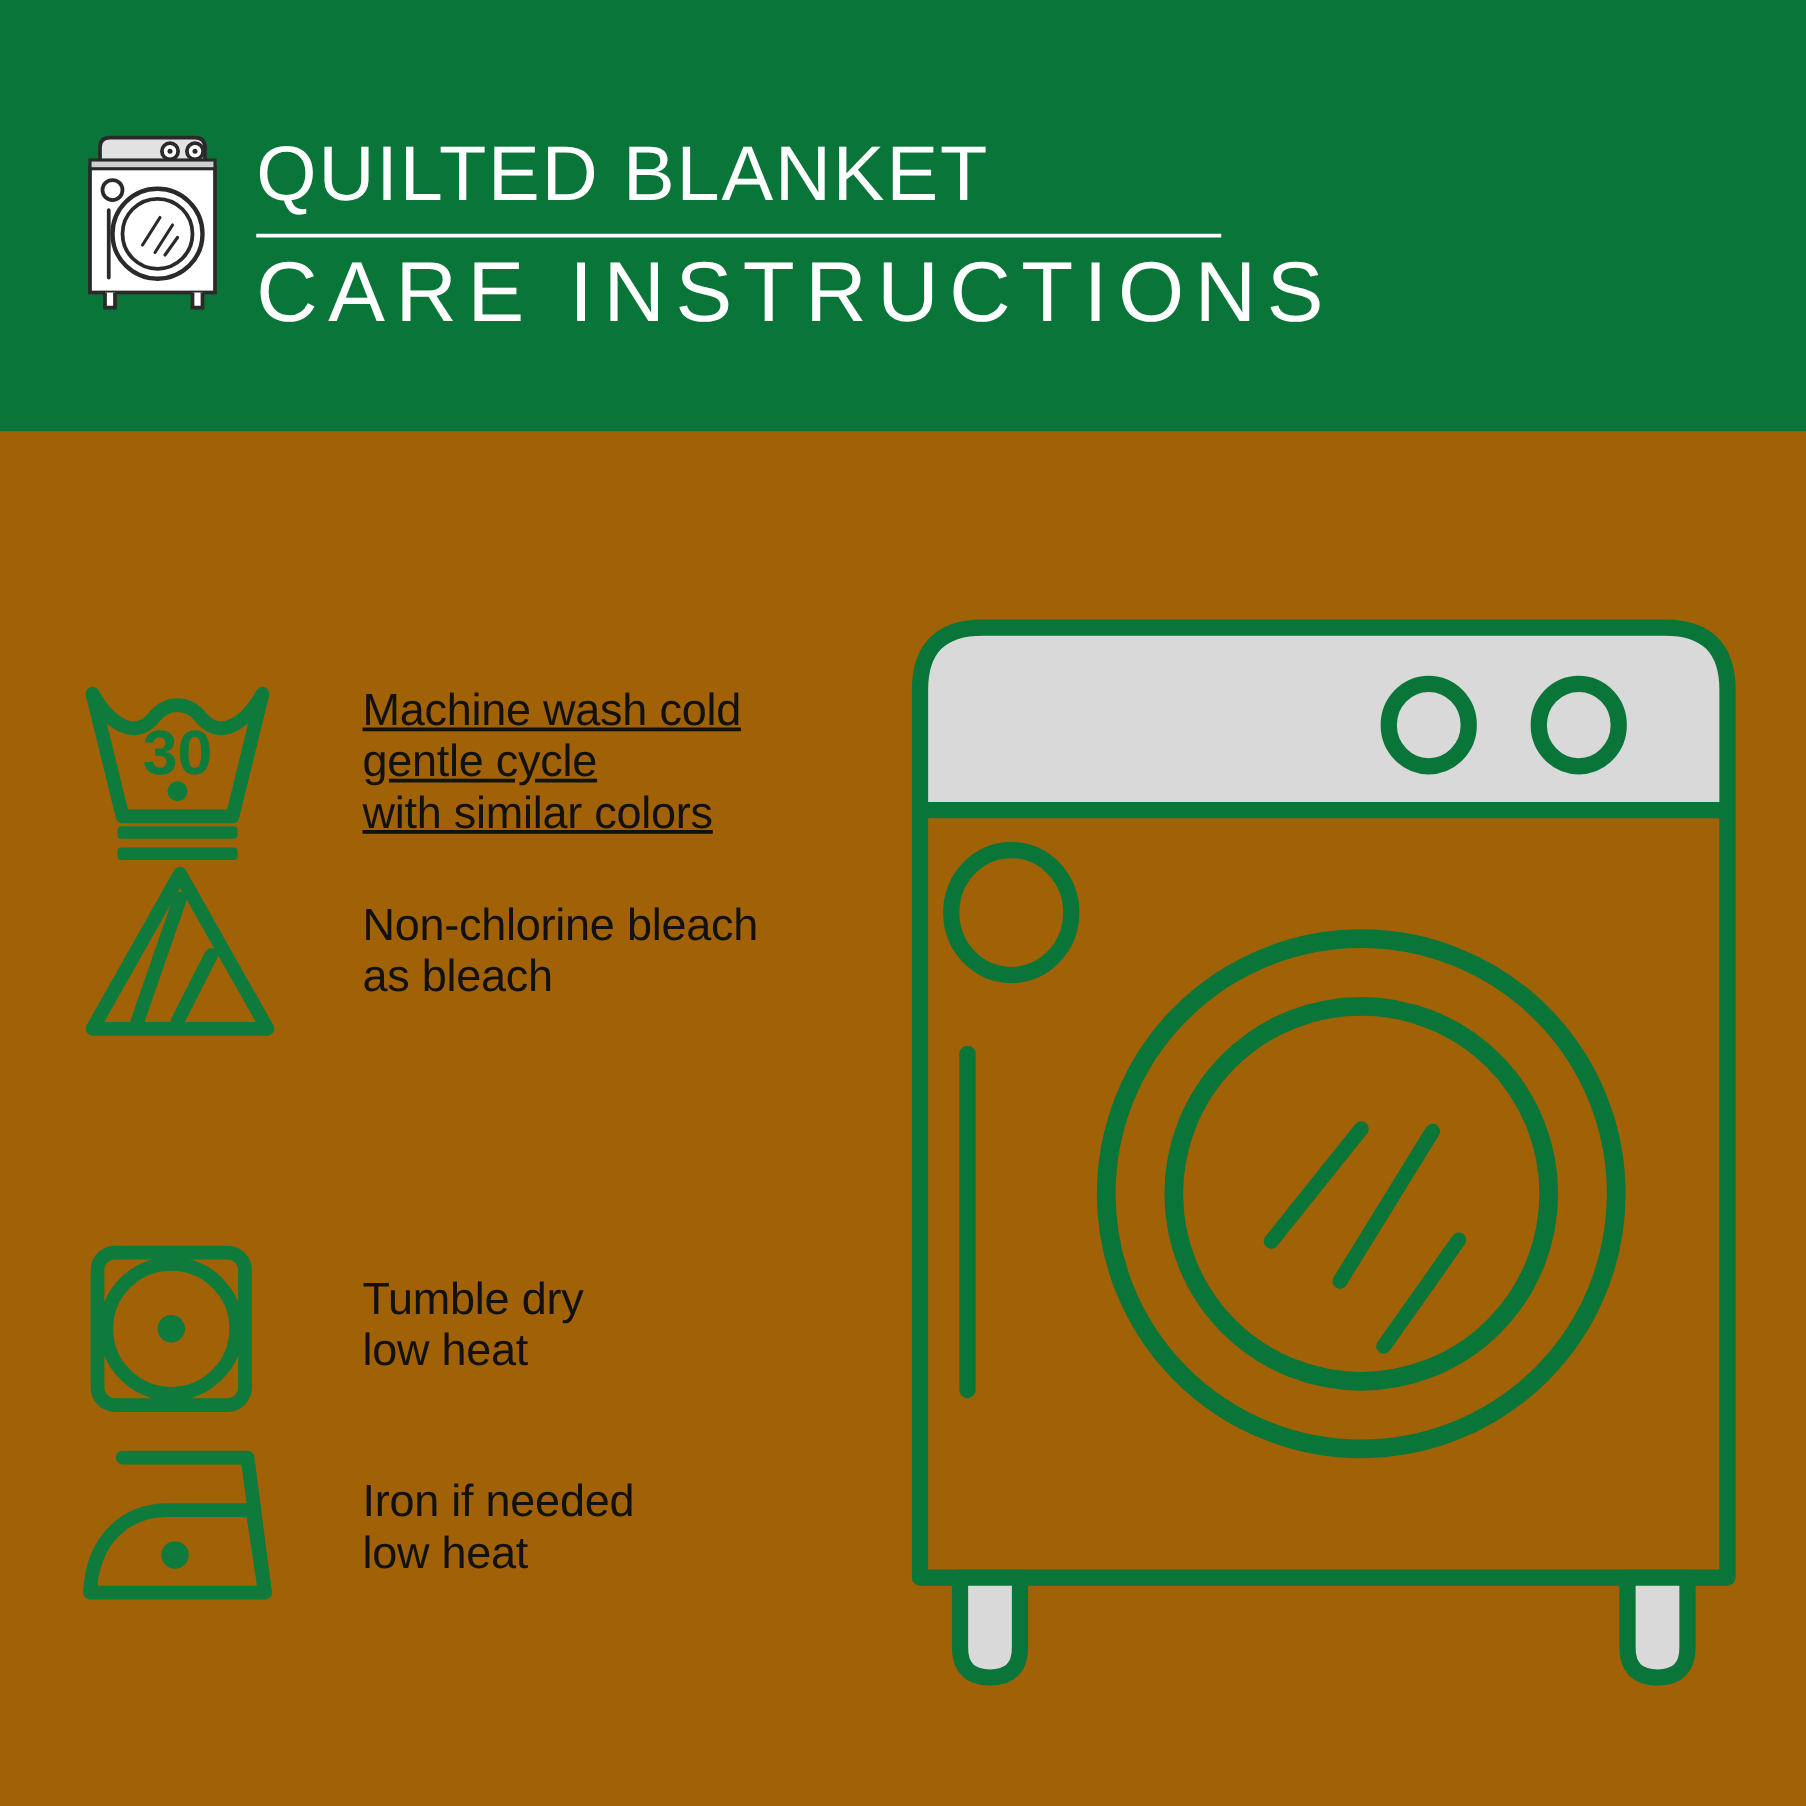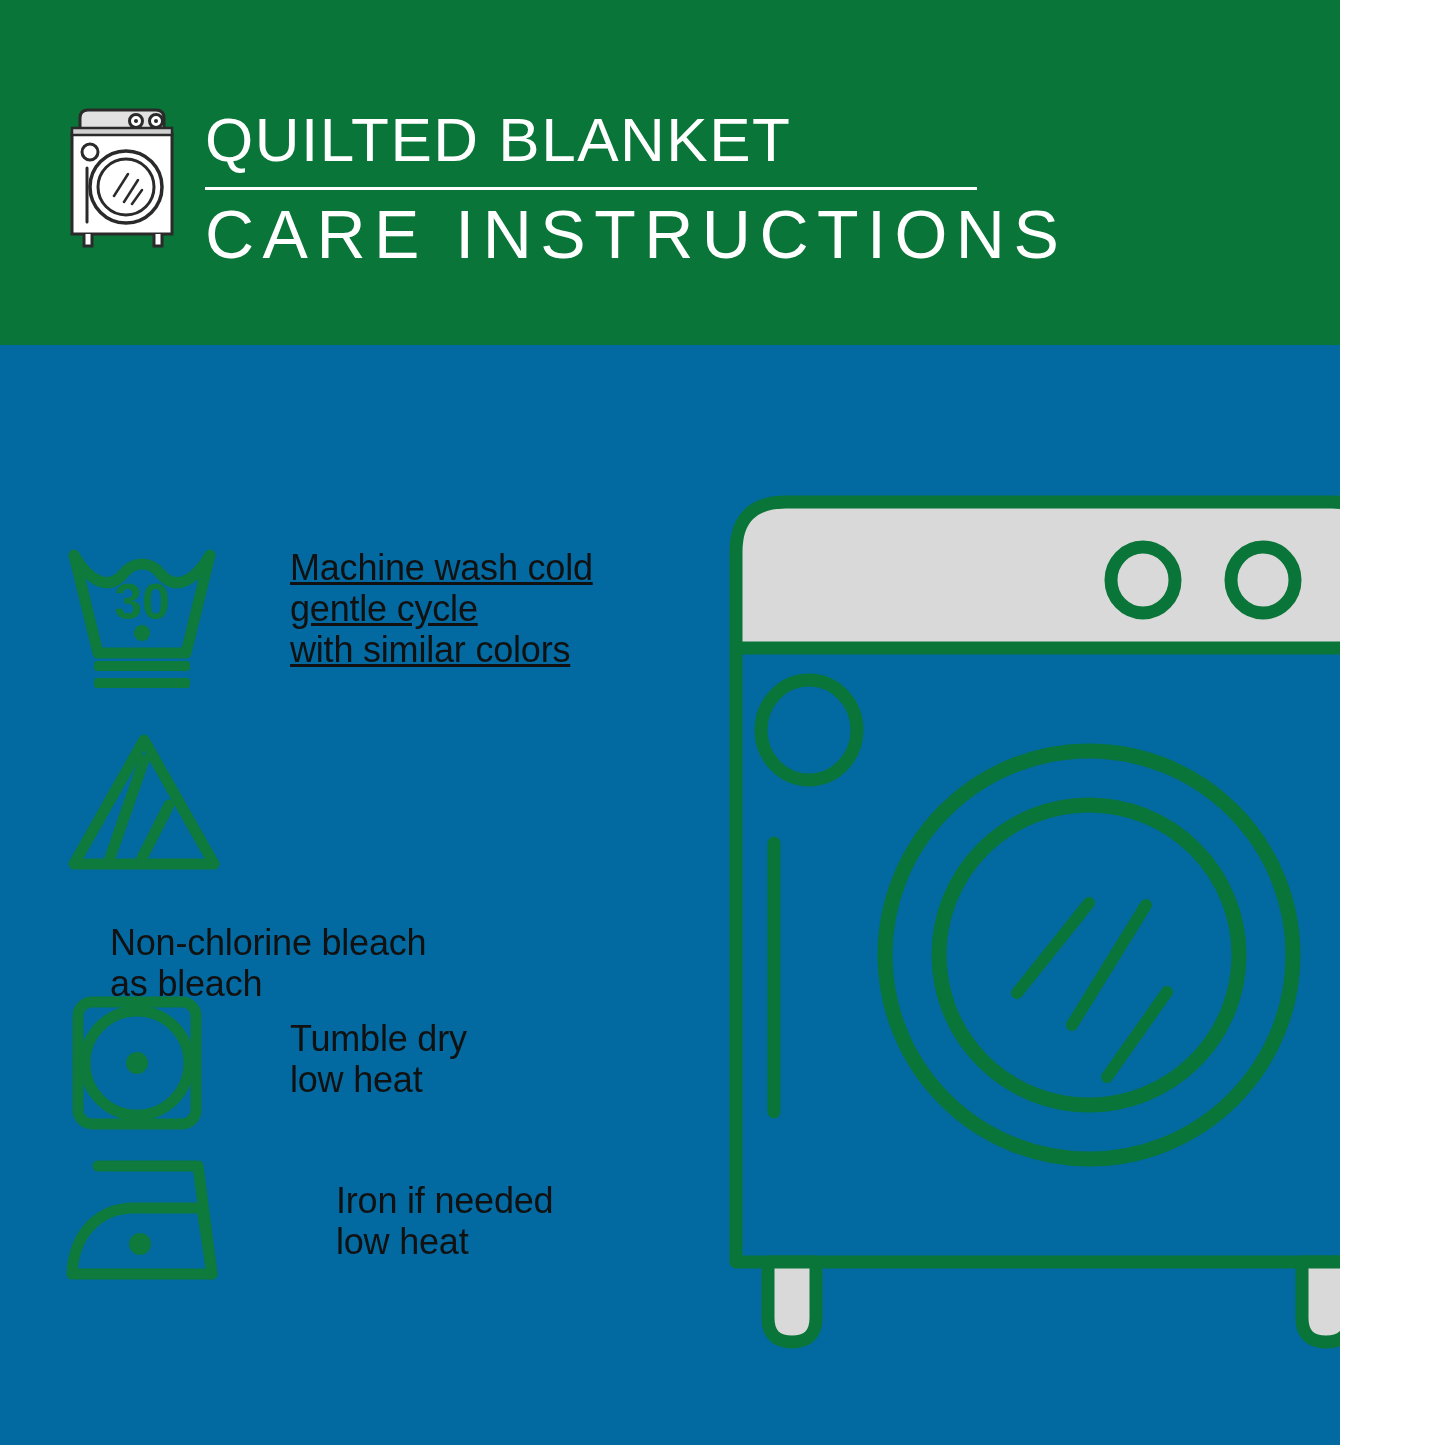--- a/index.html
+++ b/index.html
@@ -5,23 +5,23 @@
   html, body {
     margin: 0;
     padding: 0;
     background: #ffffff;
   }
   body {
     font-family: "Liberation Sans", sans-serif;
   }
   #page {
     position: relative;
-    width: 1340px;
+    width: 1445px;
     height: 1445px;
-    background: #0369a1;
+    background: #a16207;
     overflow: hidden;
   }
 
   
   #header-band {
     position: absolute;
     left: 0;
     top: 0;
     width: 1445px;
     height: 345px;
@@ -80,23 +80,23 @@
   }
   .care-label {
     font-size: 36px;
     line-height: 41px;
     color: #111111;
     letter-spacing: -0.2px;
     padding-left: 48px;
     padding-top: 4px;
   }
   #row-wash   { top: 498px; margin-top: 43px; }
-  #row-bleach { top: 712px; flex-direction: column; }
+  #row-bleach { top: 689px; }
   #row-dry    { top: 988px; }
-  #row-iron   { top: 1152px; gap: 46px; }
+  #row-iron   { top: 1152px; }
 
   #row-wash .care-label   { padding-top: 6px; text-decoration: underline; }
   #row-bleach .care-label { padding-top: 30px; }
   #row-dry .care-label    { padding-top: 30px; }
   #row-iron .care-label   { padding-top: 28px; }
 
   
   #machine-illustration {
     position: absolute;
     left: 714px;

